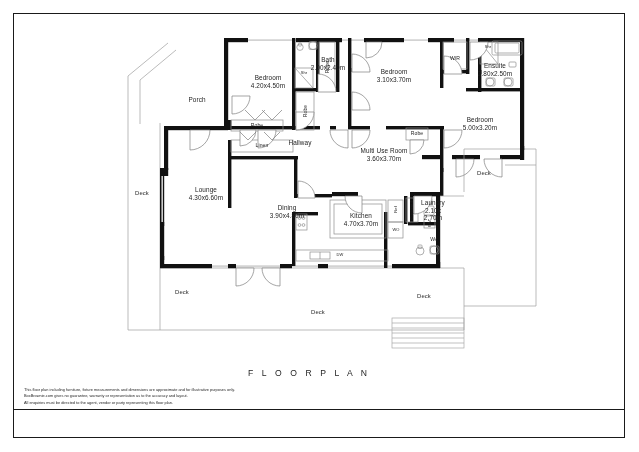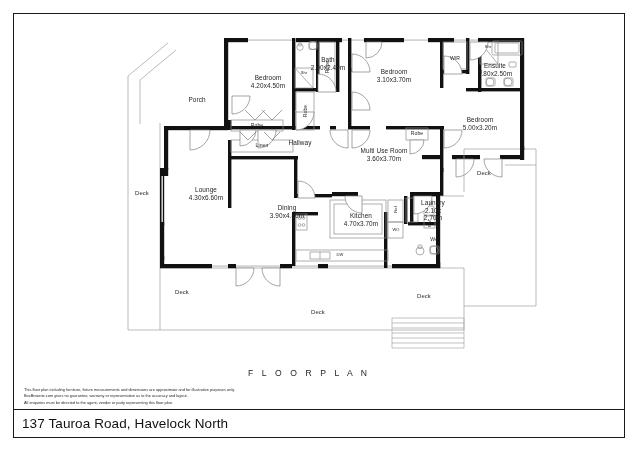--- a/index.html
+++ b/index.html
@@ -469,15 +469,14 @@
   <div id="floorplan-title">F L O O R   P L A N</div>
 
   <div id="footer-sep"></div>
 
   <div id="disclaimer">
     <div>This floor plan including furniture, fixture measurements and dimensions are approximate and for illustrative purposes only.</div>
     <div>BoxBrownie.com gives no guarantee, warranty or representation as to the accuracy and layout.</div>
     <div>All enquiries must be directed to the agent, vendor or party representing this floor plan.</div>
   </div>
 
-  <div id="address">137 Tauroa Road, Havelock North</div>
 
 </div>
 
 </body></html>

